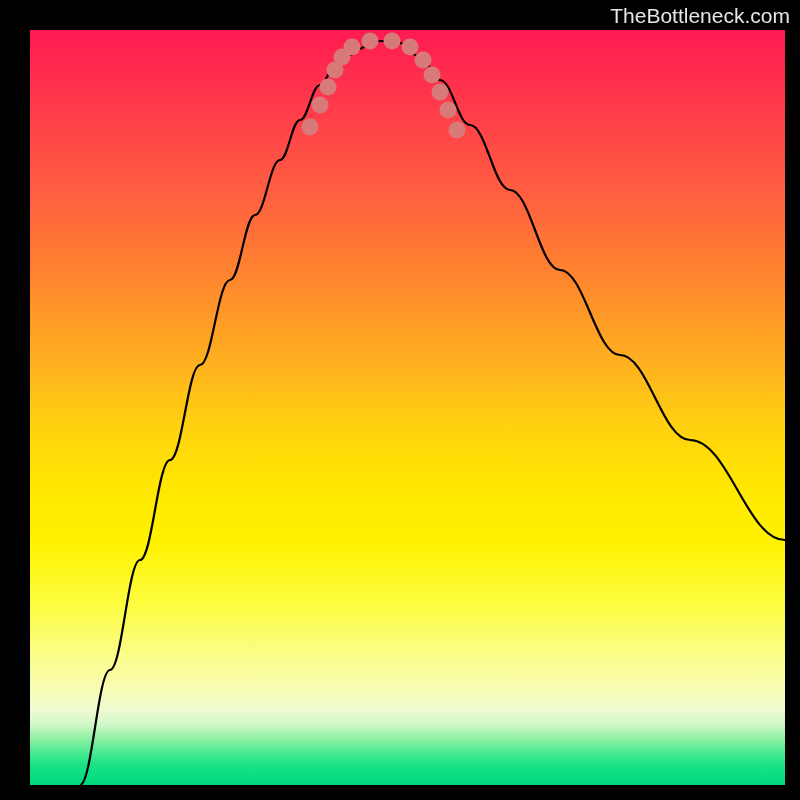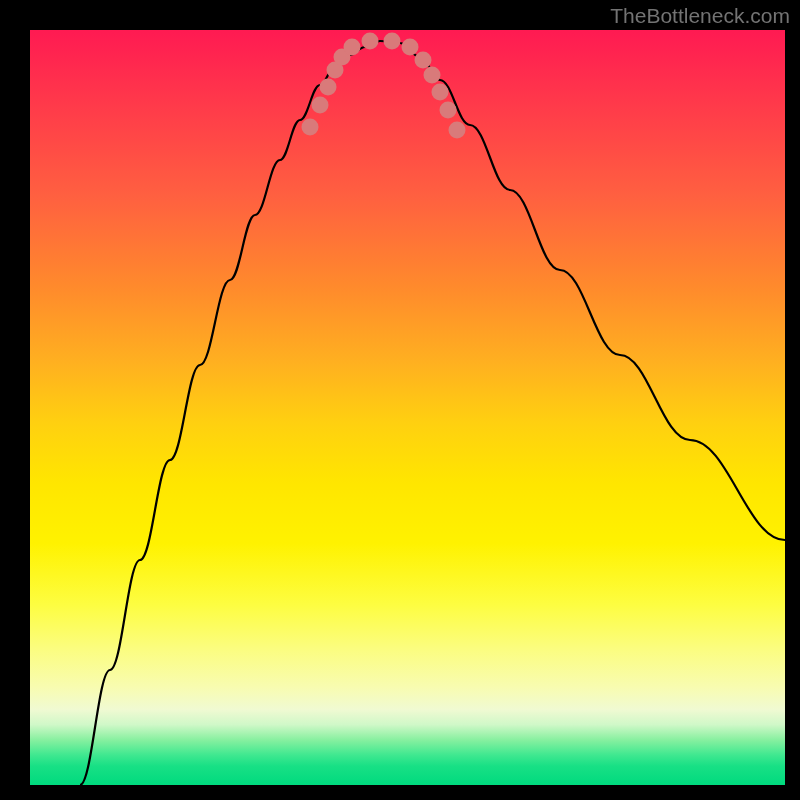--- a/index.html
+++ b/index.html
@@ -34,21 +34,21 @@
       #88f0a0 94%,
       #40e890 96%,
       #18e085 97.5%,
       #00da7e 100%
     );
   }
   .watermark {
     position: absolute;
     top: 4px;
     right: 10px;
-    color: #737373;
+    color: #e5e5e5;
     font-size: 21px;
     font-weight: 500;
     letter-spacing: 0px;
   }
   svg.curves {
     position: absolute;
     left: 0;
     top: 0;
     width: 755px;
     height: 755px;

